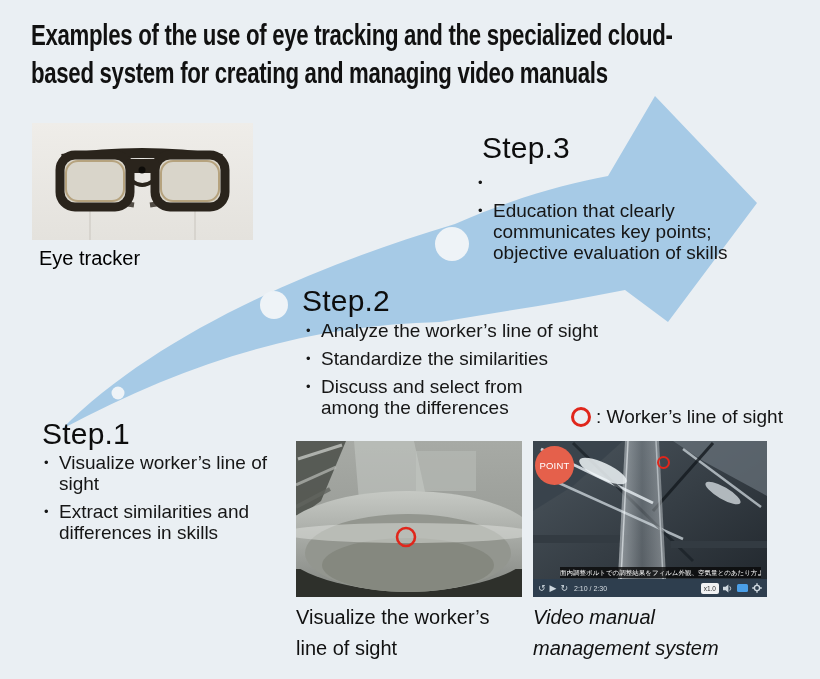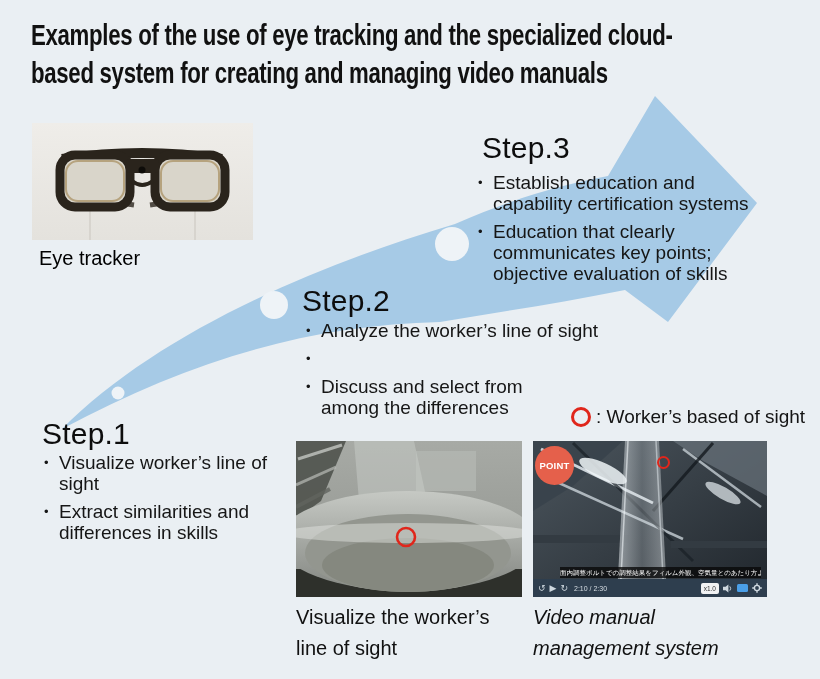--- a/index.html
+++ b/index.html
@@ -38,21 +38,21 @@
   
   .photo{position:absolute;top:441px;height:156px;overflow:hidden;}
   #sight-photo{left:296px;width:226px;}
   #video-photo{left:533px;width:234px;}
   .caption{position:absolute;top:602px;font-size:20px;color:#111;line-height:31px;}
   #sight-caption{left:296px;width:240px;}
   #video-caption{left:533px;width:240px;font-style:italic;}
 
   
   #point-badge{position:absolute;left:2px;top:5px;width:39px;height:39px;border-radius:50%;
-               background:#e5604b;color:#fff;font-weight:bold;font-size:9.5px;letter-spacing:.2px;
+               background:#e5604b;color:#fff;font-weight:normal;font-size:9.5px;letter-spacing:.2px;
                display:flex;align-items:center;justify-content:center;}
   #video-gaze-ring{position:absolute;left:124px;top:15px;width:9px;height:9px;
                    border:2px solid #e0261b;border-radius:50%;}
   #video-subtitle{position:absolute;left:27px;right:6px;top:126px;height:11px;
                   background:rgba(8,8,8,.78);color:#fff;font-size:6.5px;line-height:11px;
                   text-align:center;overflow:hidden;white-space:nowrap;}
   #video-controls{position:absolute;left:0;right:0;top:138px;height:18px;background:#2e3e4e;
                   display:flex;align-items:center;padding:0 5px;gap:4px;color:#cfd8df;box-sizing:border-box;}
   .vc-icon{font-size:9px;line-height:18px;}
   #vc-time{font-size:7px;color:#d7dee4;margin-left:2px;}
@@ -121,46 +121,45 @@
   </div>
 
   <div id="step2-label" class="step-label">Step.2</div>
   <div id="step2-bullets" class="bullets">
     <div class="bullet-item">
       <span class="b-dot">•</span>
       <span class="pre">Analyze the worker’s line of sight</span>
     </div>
     <div class="bullet-item">
       <span class="b-dot">•</span>
+      <span class="pre">Standardize the similarities</span>
     </div>
     <div class="bullet-item">
       <span class="b-dot">•</span>
       <span class="pre">Discuss and select from
 among the differences</span>
     </div>
   </div>
 
   <div id="step3-label" class="step-label">Step.3</div>
   <div id="step3-bullets" class="bullets">
     <div class="bullet-item">
       <span class="b-dot">•</span>
-      <span class="pre">Establish education and
-capability certification systems</span>
     </div>
     <div class="bullet-item">
       <span class="b-dot">•</span>
       <span class="pre">Education that clearly
 communicates key points;
 objective evaluation of skills</span>
     </div>
   </div>
 
   <div id="legend">
     <span id="legend-ring"></span>
-    <span>: Worker’s based of sight</span>
+    <span>: Worker’s line of sight</span>
   </div>
 
   <div id="sight-photo" class="photo">
     <svg width="226" height="156" viewBox="0 0 226 156">
       <defs>
         <linearGradient id="bgGray" x1="0" y1="0" x2="0" y2="1">
           <stop offset="0" stop-color="#a7aaa5"></stop>
             <stop offset="1" stop-color="#8f928d"></stop>
         </linearGradient>
         <linearGradient id="bowlG" x1="0" y1="0" x2="0" y2="1">

